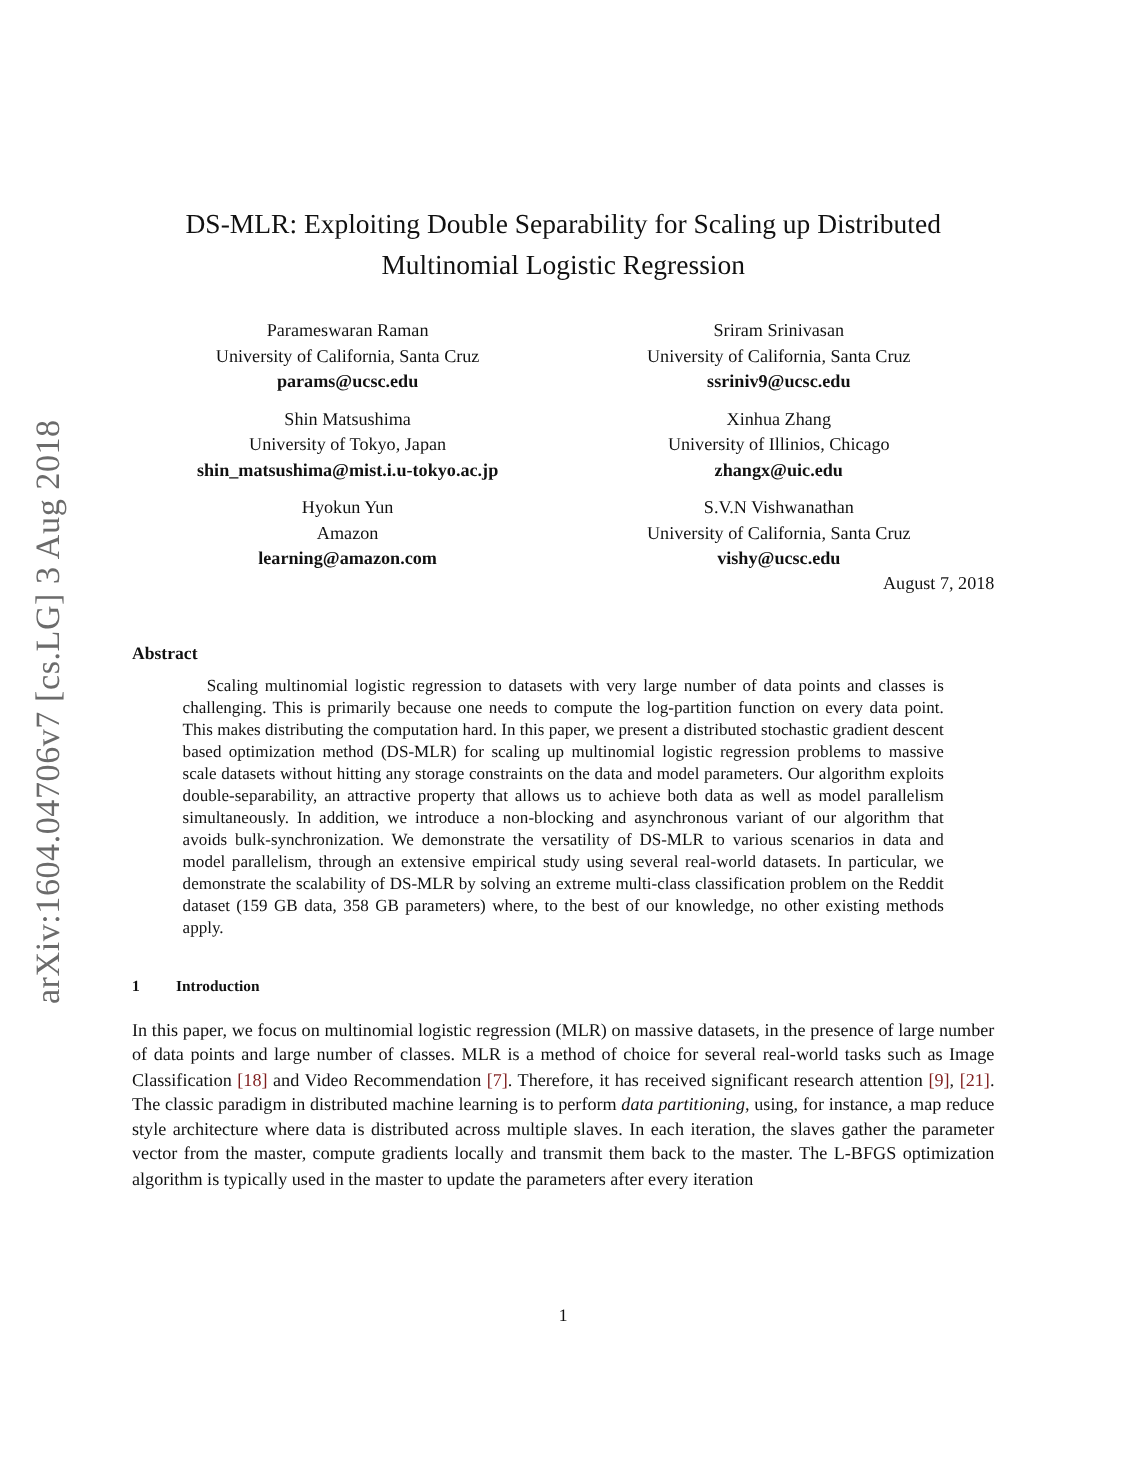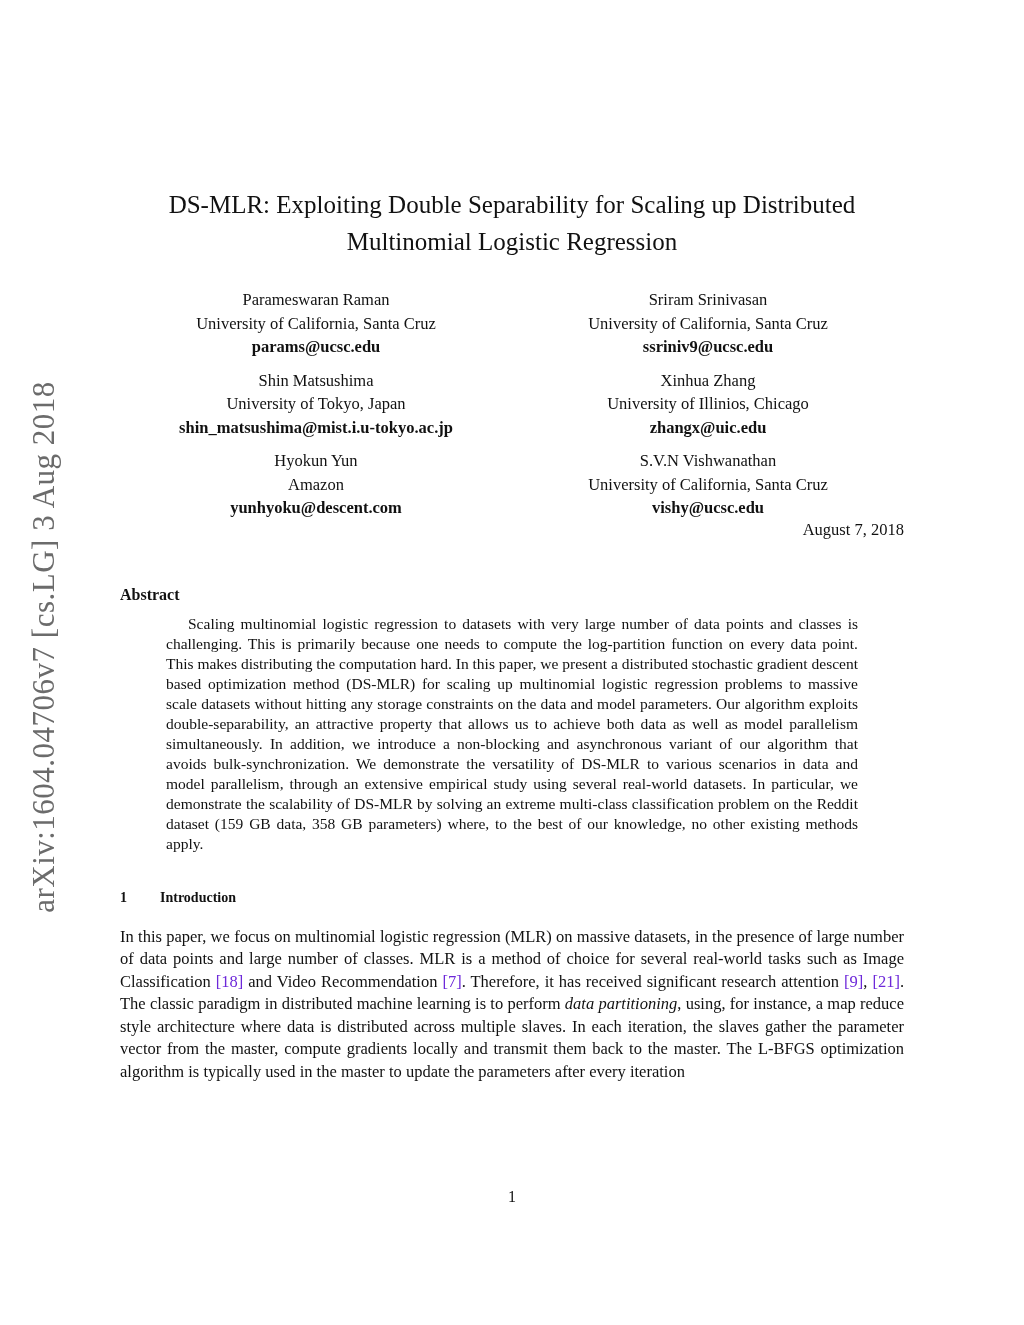--- a/index.html
+++ b/index.html
@@ -76,21 +76,21 @@
     display: inline-block;
     width: 40px;
   }
   .intro-par {
     margin-top: 20px;
     font-size: 16.5px;
     line-height: 22.5px;
     text-align: justify;
   }
   .cite {
-    color: #6d28d9;
+    color: #7f1d1d;
     text-decoration: none;
     cursor: pointer;
   }
   .page-number {
     position: absolute;
     left: 0; top: 1188px;
     width: 1024px;
     text-align: center;
     font-size: 16px;
   }
@@ -126,21 +126,21 @@
         <span class="author-email">shin_matsushima@mist.i.u-tokyo.ac.jp</span>
       </div>
       <div class="author-cell">
         <span class="author-name">Xinhua Zhang</span>
         <span class="author-affil">University of Illinios, Chicago</span>
         <span class="author-email">zhangx@uic.edu</span>
       </div>
       <div class="author-cell">
         <span class="author-name">Hyokun Yun</span>
         <span class="author-affil">Amazon</span>
-        <span class="author-email">yunhyoku@descent.com</span>
+        <span class="author-email">learning@amazon.com</span>
       </div>
       <div class="author-cell">
         <span class="author-name">S.V.N Vishwanathan</span>
         <span class="author-affil">University of California, Santa Cruz</span>
         <span class="author-email">vishy@ucsc.edu</span>
       </div>
     </div>
 
     <div class="date-line">August 7, 2018</div>
 

